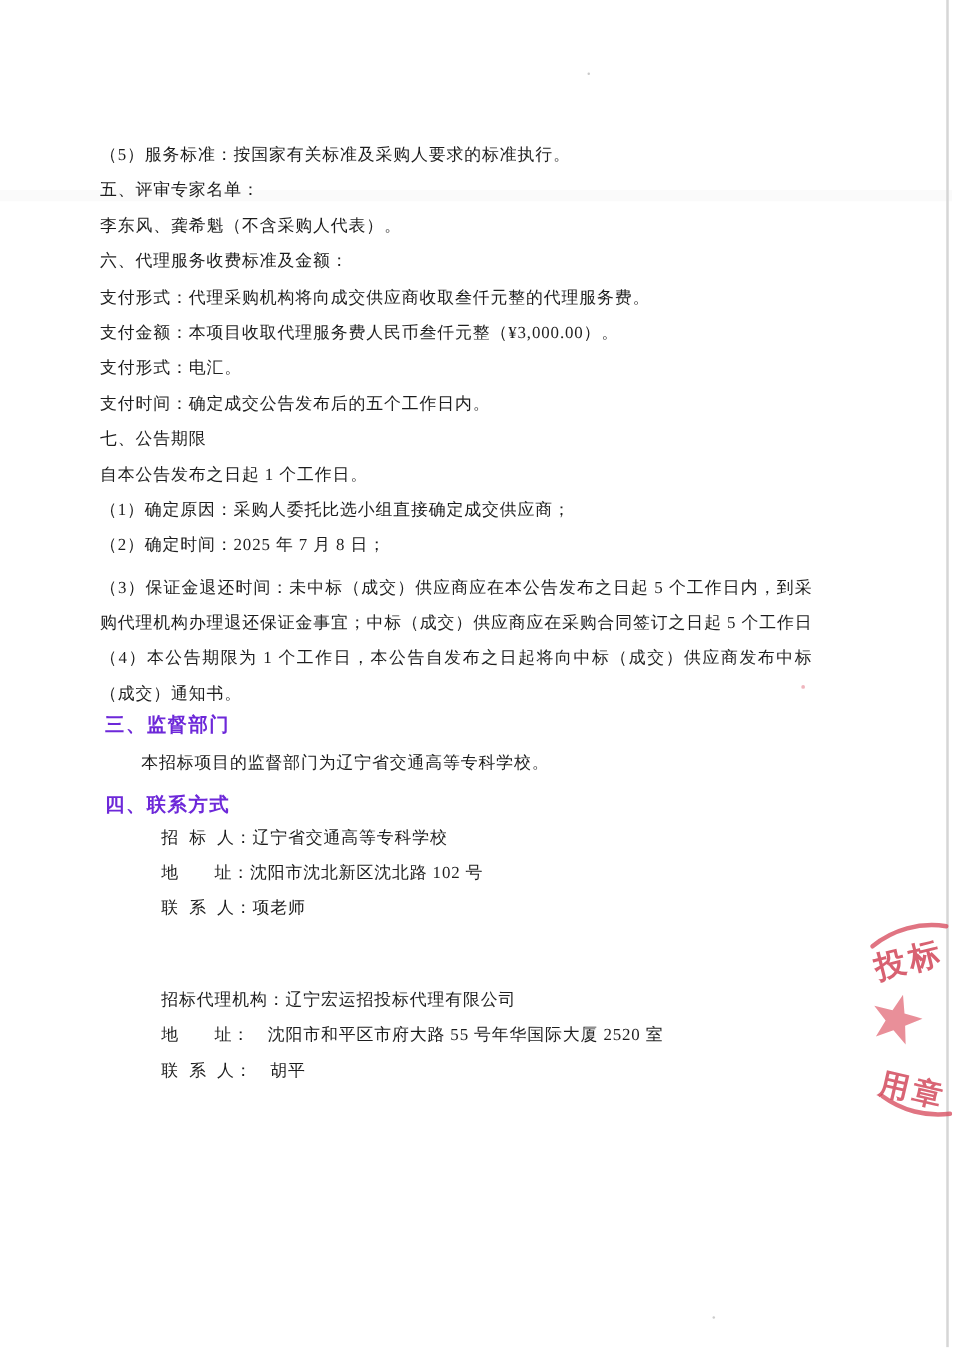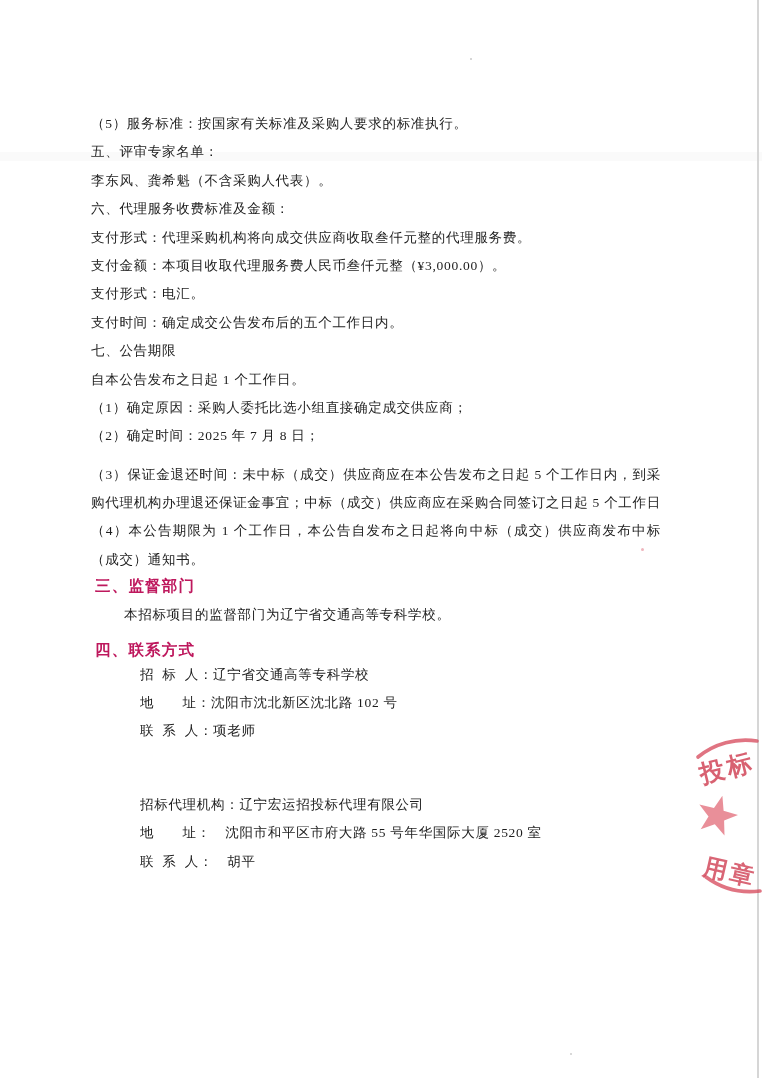--- a/index.html
+++ b/index.html
@@ -4,33 +4,33 @@
 <style>
   html,body{margin:0;padding:0;}
   #page{
     position:relative;
     width:762px;height:1078px;
     background:#ffffff;
     overflow:hidden;
     font-family:"Liberation Serif","DejaVu Serif",serif;
     color:#1d1d1d;
   }
-  .doc{position:absolute;left:91px;top:110px;width:570px;}
+  .doc{position:absolute;left:80px;top:110px;width:570px;}
   .ln{
     height:28.4px;line-height:28.4px;
     font-size:13.5px;letter-spacing:0.7px;
     white-space:pre;
   }
   .jfull{white-space:normal;text-align:justify;text-align-last:justify;}
   .h{
     font-family:"Liberation Sans","DejaVu Sans",sans-serif;
-    font-weight:700;font-size:15.5px;color:#be185d;
+    font-weight:700;font-size:15.5px;color:#6d28d9;
     height:31px;line-height:31px;letter-spacing:1.2px;margin-left:4px;
   }
-  .mt7{margin-top:10px}
+  .mt7{margin-top:5px}
   .mtn4{margin-top:-4px}
   .mt4{margin-top:4px}
   .mt31{margin-top:45px}
   .ind1{margin-left:33px}
   .ind2{margin-left:49px}
   .edge-line{
     position:absolute;top:0;left:757px;width:1.6px;height:1078px;
     background:#d2d2d2;opacity:.9;
   }
   .scan-band{

